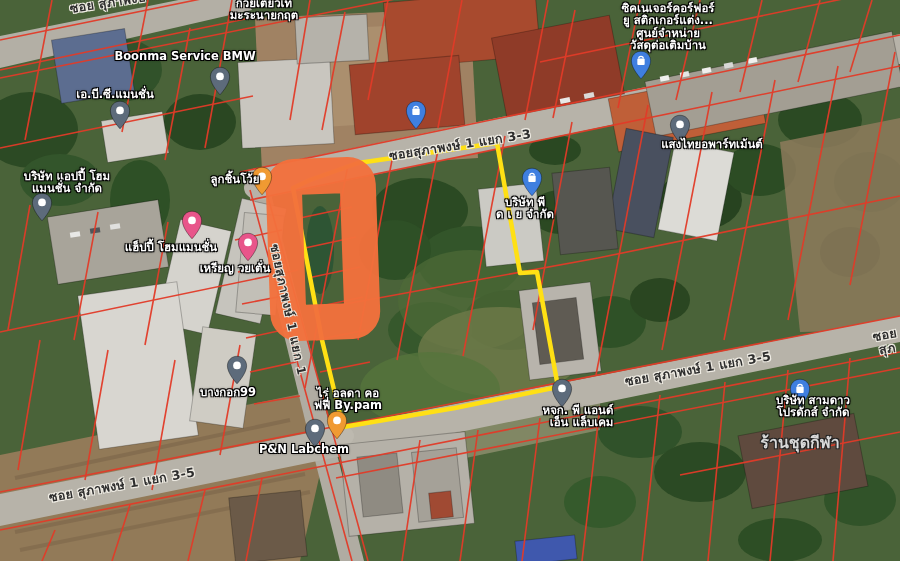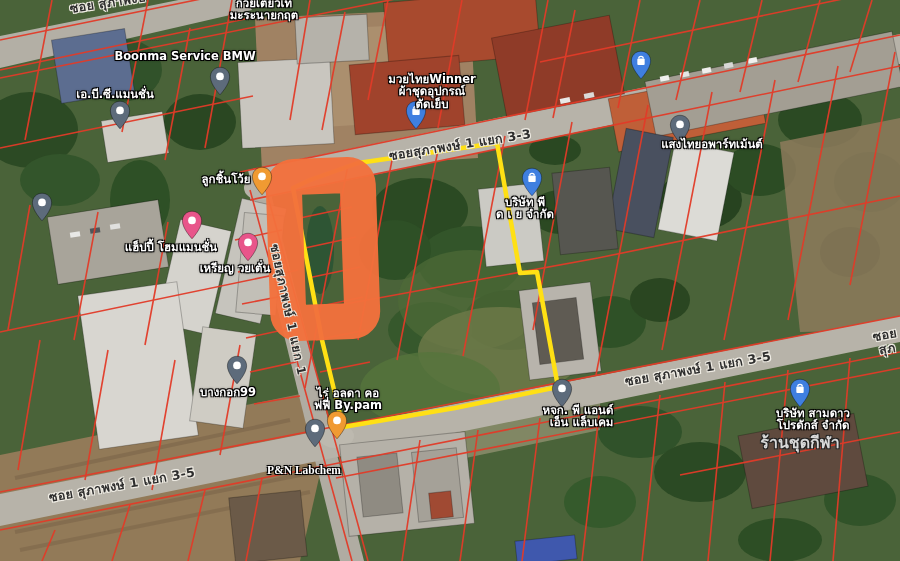--- a/index.html
+++ b/index.html
@@ -329,32 +329,35 @@
         <path fill="currentColor" stroke="rgba(0,0,0,.4)" d="M12 1C6 1 1.5 5.6 1.5 11.5 1.5 20 12 31 12 31s10.5-11 10.5-19.5C22.5 5.6 18 1 12 1z"></path>
         <rect x="8" y="9" width="8" height="7" rx="1" fill="#fff"></rect>
         <path d="M9.5 9a2.5 2.5 0 0 1 5 0" stroke="#fff" fill="none" stroke-width="1.3"></path>
       </svg>
   </div>
 
   <div class="lbl poi-label" style="left:185px;top:50px;">Boonma Service BMW</div>
   <div class="lbl poi-label" style="left:264px;top:-3px;">ก๋วยเตี๋ยวเท
 มะระนายกฤต</div>
   <div class="lbl poi-label" style="left:103px;top:88px;padding-left:24px;">เอ.บี.ซี.แมนชั่น</div>
-  <div class="lbl poi-label" style="left:432px;top:73px;">มวยไทยWinner
-ผ้าชุดอุปกรณ์
-ตัดเย็บ</div>
+  <div class="lbl poi-label" style="left:67px;top:170px;">บริษัท แอปปี้ โฮม
+แมนชั่น จำกัด</div>
+  <div class="lbl poi-label" style="left:668px;top:2px;">ซิคเนเจอร์คอร์ฟอร์
+ยู สติกเกอร์แต่ง...
+ศูนย์จำหน่าย
+วัสดุต่อเติมบ้าน</div>
   <div class="lbl poi-label" style="left:712px;top:138px;">แสงไทยอพาร์ทเม้นต์</div>
-  <div class="lbl poi-label" style="left:226px;top:173px;">ลูกชิ้นโว้ย</div>
+  <div class="lbl poi-label" style="left:235px;top:173px;">ลูกชิ้นโว้ย</div>
   <div class="lbl poi-label" style="left:171px;top:241px;">แฮ็ปปี้ โฮมแมนชั่น</div>
   <div class="lbl poi-label" style="left:235px;top:262px;">เหรียญ วยเตั่น</div>
   <div class="lbl poi-label" style="left:525px;top:196px;">บริษัท พี
 ด เ ย จำกัด</div>
   <div class="lbl poi-label" style="left:228px;top:342px;margin-top:44px;">บางกอก99</div>
   <div class="lbl poi-label" style="left:348px;top:387px;">ไร่ อลดา คอ
 ฟฟี่ By.pam</div>
-  <div class="lbl poi-label" style="left:304px;top:464px;font-family:Liberation Serif, serif;">P&amp;N Labchem</div>
+  <div class="lbl poi-label" style="left:304px;top:443px;">P&amp;N Labchem</div>
   <div class="lbl poi-label" style="left:578px;top:404px;text-align:right;">หจก. พี แอนด์
 เอ็น แล็บเคม</div>
-  <div class="lbl poi-label" style="left:813px;top:407px;">บริษัท สามดาว
+  <div class="lbl poi-label" style="left:813px;top:394px;">บริษัท สามดาว
 โปรดักส์ จำกัด</div>
   <div class="lbl poi-sub" style="left:800px;top:434px;">ร้านชุดกีฬา</div>
 
 </div>
 
 </body></html>

